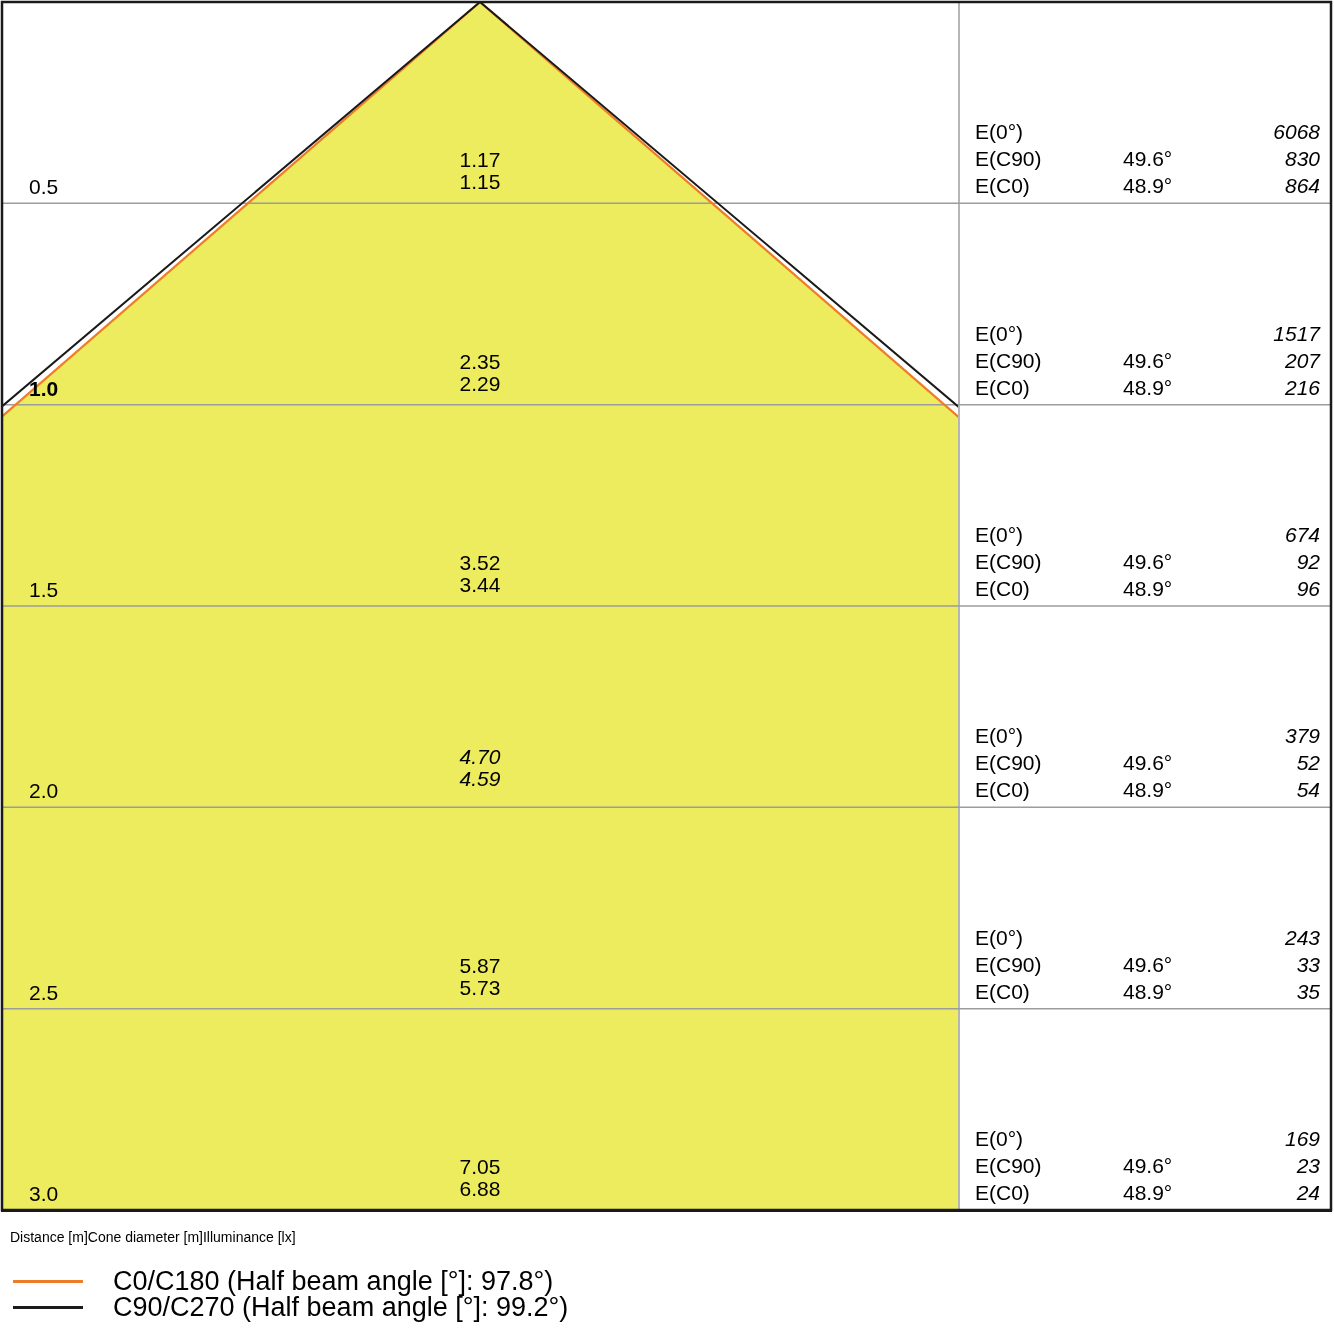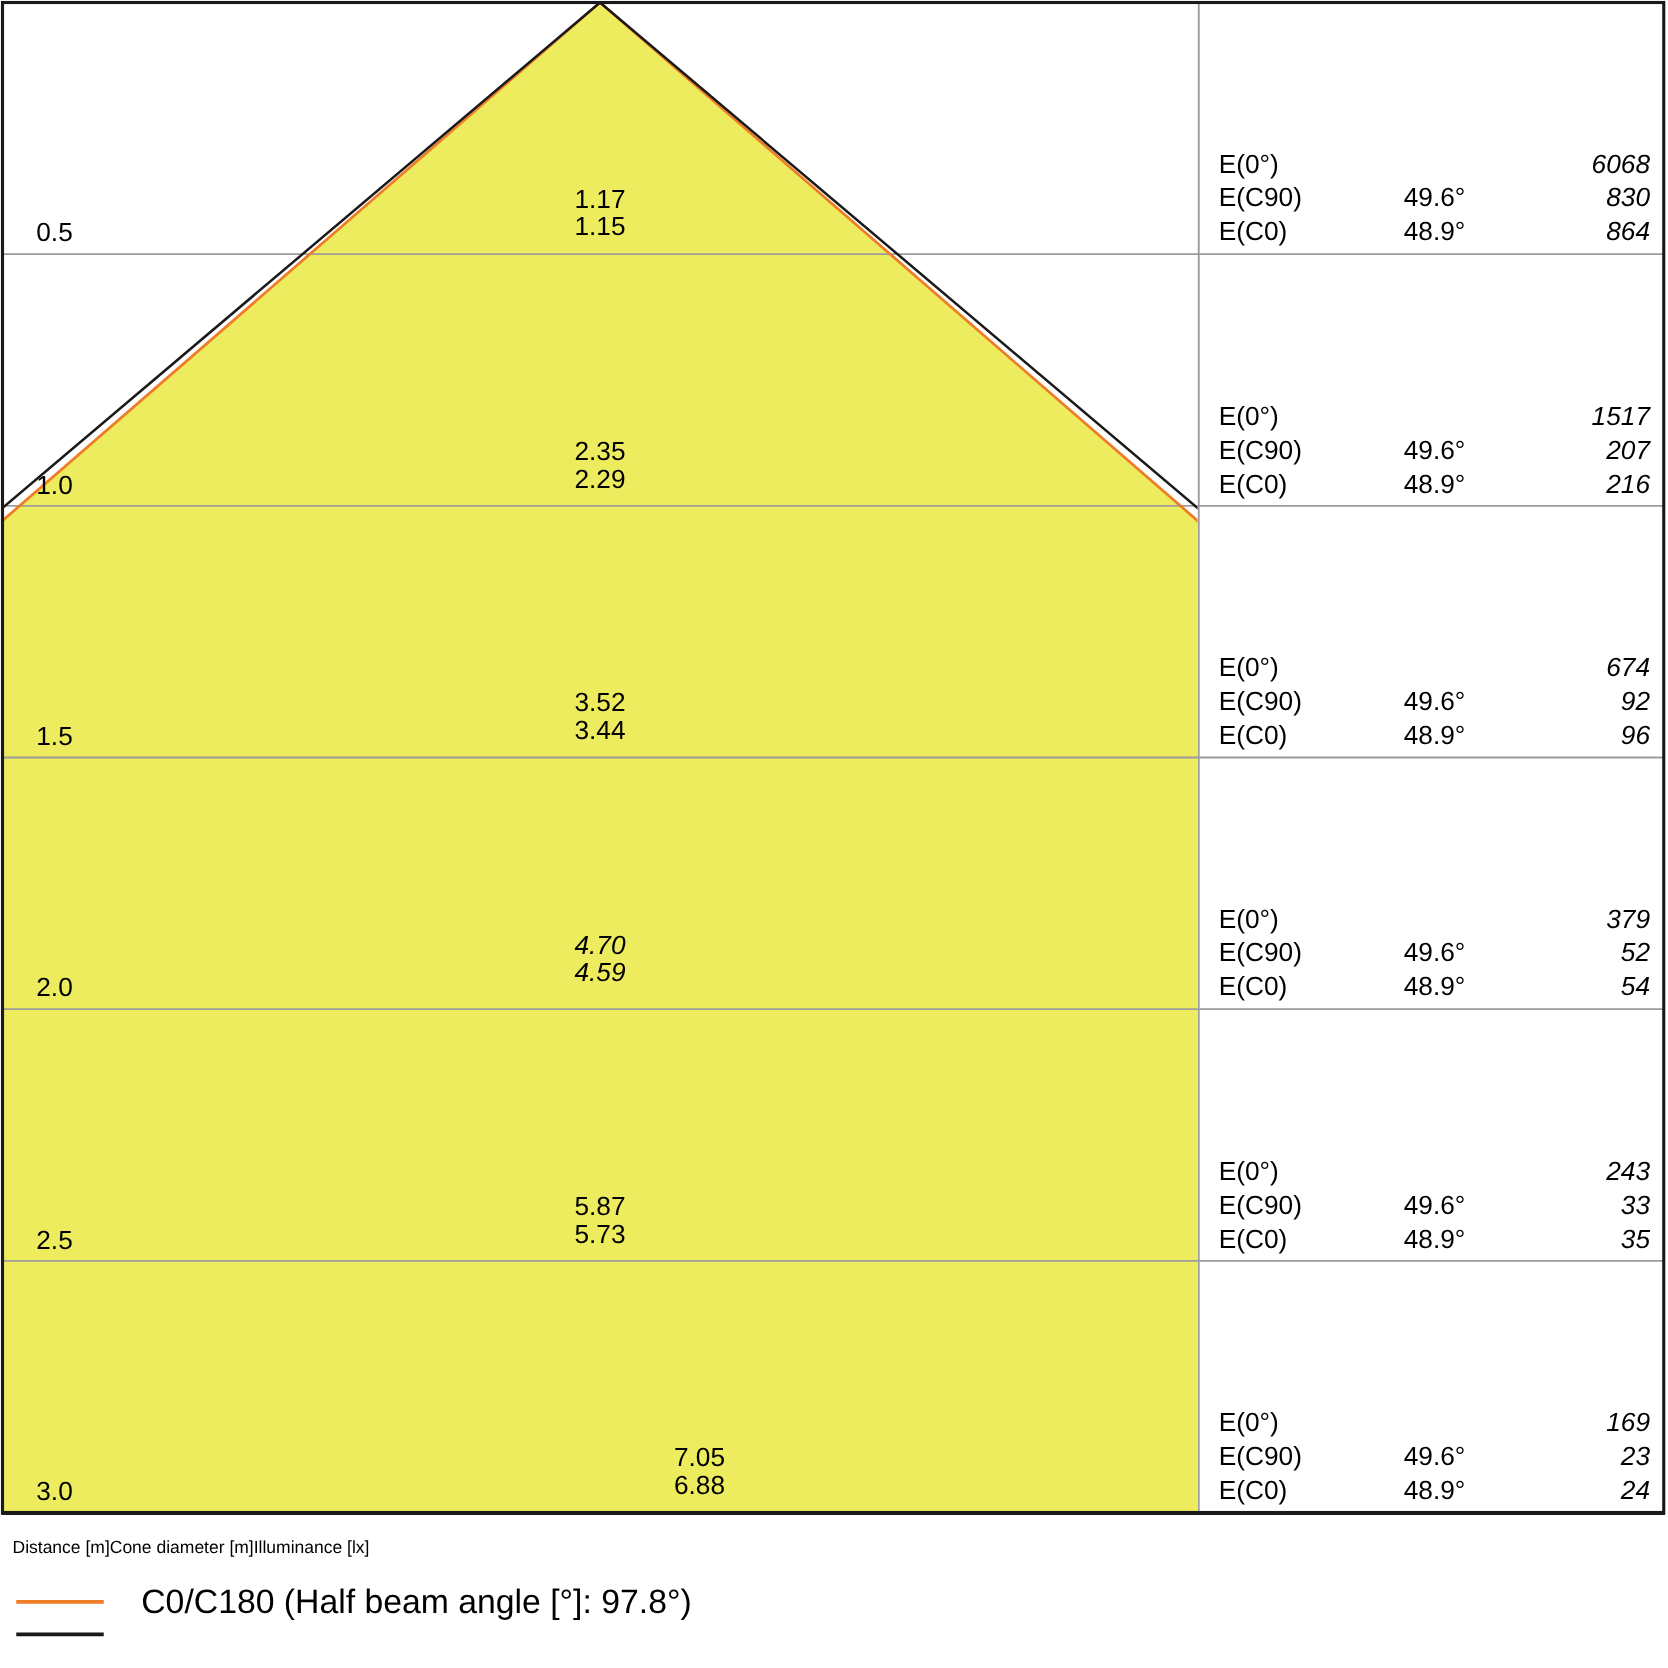--- a/index.html
+++ b/index.html
@@ -76,21 +76,21 @@
       <div class="e-row" style="top: 147.3px;">
         <span class="e-label">E(C90)</span>
         <span class="e-angle">49.6°</span>
         <span class="e-value">830</span>
       </div>
       <div class="e-row" style="top: 174.3px;">
         <span class="e-label">E(C0)</span>
         <span class="e-angle">48.9°</span>
         <span class="e-value">864</span>
       </div>
-      <div class="dist-label" style="top: 376.63px;">1.0</div>
+      <div class="dist-label" style="top: 376.63px; font-weight: bold;">1.0</div>
       <div class="diam-label" style="top: 350.63px;">
         <div>2.35</div>
         <div>2.29</div>
       </div>
       <div class="e-row" style="top: 321.63px;">
         <span class="e-label">E(0°)</span>
         <span class="e-angle"></span>
         <span class="e-value">1517</span>
       </div>
       <div class="e-row" style="top: 348.63px;">
@@ -157,21 +157,21 @@
         <span class="e-label">E(C90)</span>
         <span class="e-angle">49.6°</span>
         <span class="e-value">33</span>
       </div>
       <div class="e-row" style="top: 979.62px;">
         <span class="e-label">E(C0)</span>
         <span class="e-angle">48.9°</span>
         <span class="e-value">35</span>
       </div>
       <div class="dist-label" style="top: 1181.95px;">3.0</div>
-      <div class="diam-label" style="top: 1155.95px; text-align: right;">
+      <div class="diam-label" style="top: 1155.95px;">
         <div>7.05</div>
         <div>6.88</div>
       </div>
       <div class="e-row" style="top: 1126.95px;">
         <span class="e-label">E(0°)</span>
         <span class="e-angle"></span>
         <span class="e-value">169</span>
       </div>
       <div class="e-row" style="top: 1153.95px;">
         <span class="e-label">E(C90)</span>
@@ -184,14 +184,15 @@
         <span class="e-value">24</span>
       </div>
     </div>
 
   <div class="caption">Distance [m]Cone diameter [m]Illuminance [lx]</div>
 
   <div class="legend-swatch" style="top:1280px;background:#ef7d28;"></div>
   <div class="legend-text" style="top:1269px;">C0/C180 (Half beam angle [°]: 97.8°)</div>
 
   <div class="legend-swatch" style="top:1306px;background:#1a1a1a;"></div>
+  <div class="legend-text" style="top:1295px;">C90/C270 (Half beam angle [°]: 99.2°)</div>
 
 </div>
 
 </body></html>

